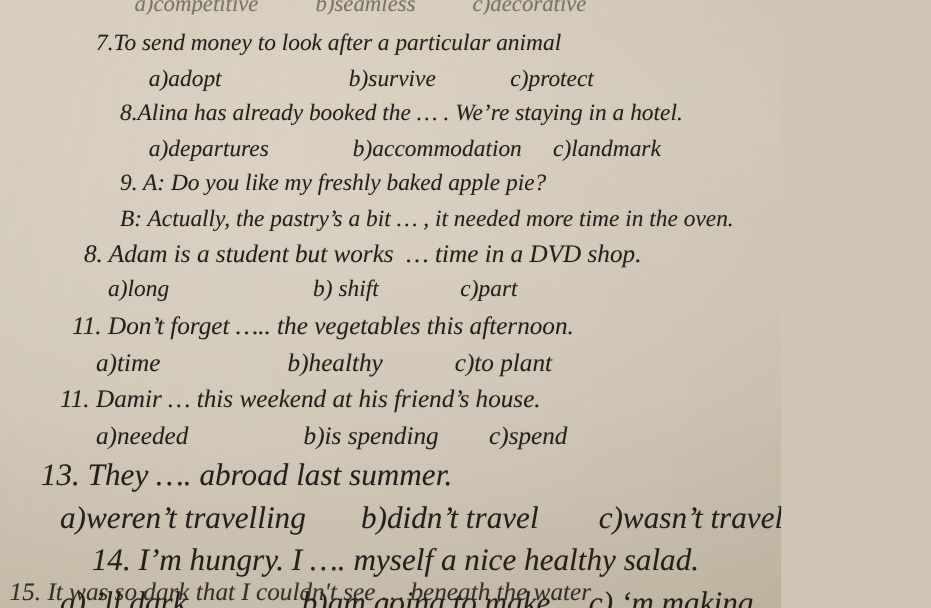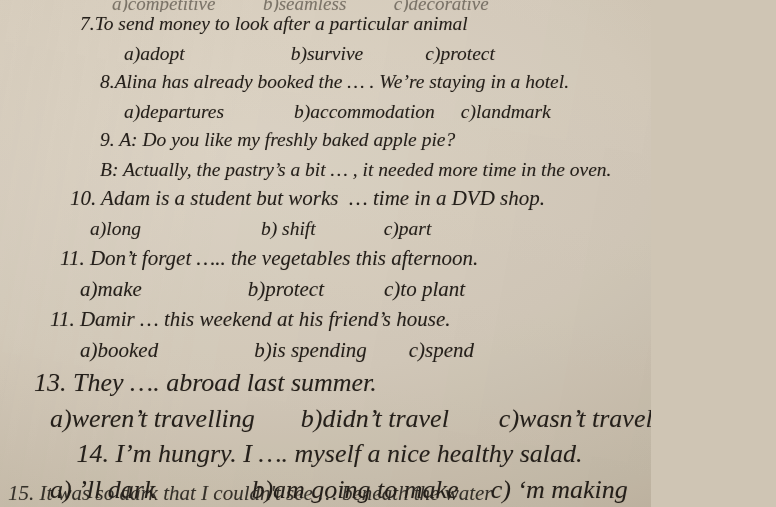--- a/index.html
+++ b/index.html
@@ -98,37 +98,37 @@
 </head>
 <body>
 
 <div id="page">
   <div class="sheet">
 
     <div class="clip-top">
       <div class="line cut-top indent-10" style="margin-top:-7px;">a)competitive          b)seamless          c)decorative</div>
     </div>
 
-    <div class="line q indent-4" style="margin-top:2px;">7.To send money to look after a particular animal</div>
+    <div class="line q indent-4" style="margin-top:15px;">7.To send money to look after a particular animal</div>
     <div class="line opts row-gap-a indent-2"><span>a)adopt</span><span style="display:inline-block;width:106px;"></span><span>b)survive</span><span style="display:inline-block;width:62px;"></span><span>c)protect</span></div>
 
     <div class="line q row-gap-b indent-3">8.Alina has already booked the … . We’re staying in a hotel.</div>
     <div class="line opts row-gap-a indent-2"><span>a)departures</span><span style="display:inline-block;width:70px;"></span><span>b)accommodation</span><span style="display:inline-block;width:26px;"></span><span>c)landmark</span></div>
 
     <div class="line q row-gap-b indent-3">9. A: Do you like my freshly baked apple pie?</div>
     <div class="line q row-gap-a indent-3">B: Actually, the pastry’s a bit … , it needed more time in the oven.</div>
 
-    <div class="line q big row-gap-b indent-5">10. Adam is a student but works  … time in a DVD shop.</div>
+    <div class="line q big row-gap-b indent-5">8. Adam is a student but works  … time in a DVD shop.</div>
     <div class="line opts row-gap-a indent-1"><span>a)long</span><span style="display:inline-block;width:120px;"></span><span>b) shift</span><span style="display:inline-block;width:68px;"></span><span>c)part</span></div>
 
     <div class="line q big row-gap-b indent-6">11. Don’t forget ….. the vegetables this afternoon.</div>
-    <div class="line opts big row-gap-a indent-4"><span>a)make</span><span style="display:inline-block;width:106px;"></span><span>b)protect</span><span style="display:inline-block;width:60px;"></span><span>c)to plant</span></div>
+    <div class="line opts big row-gap-a indent-4"><span>a)time</span><span style="display:inline-block;width:106px;"></span><span>b)healthy</span><span style="display:inline-block;width:60px;"></span><span>c)to plant</span></div>
 
     <div class="line q big row-gap-b indent-7">11. Damir … this weekend at his friend’s house.</div>
-    <div class="line opts big row-gap-a indent-4"><span>a)booked</span><span style="display:inline-block;width:96px;"></span><span>b)is spending</span><span style="display:inline-block;width:42px;"></span><span>c)spend</span></div>
+    <div class="line opts big row-gap-a indent-4"><span>a)needed</span><span style="display:inline-block;width:96px;"></span><span>b)is spending</span><span style="display:inline-block;width:42px;"></span><span>c)spend</span></div>
 
     <div class="line q bigger row-gap-b indent-8">13. They …. abroad last summer.</div>
     <div class="line opts bigger row-gap-a indent-7"><span>a)weren’t travelling</span><span style="display:inline-block;width:46px;"></span><span>b)didn’t travel</span><span style="display:inline-block;width:50px;"></span><span>c)wasn’t travelling</span></div>
 
     <div class="line q bigger row-gap-b indent-9">14. I’m hungry. I …. myself a nice healthy salad.</div>
     <div class="line opts bigger row-gap-a indent-7"><span>a) ’ll dark</span><span style="display:inline-block;width:96px;"></span><span>b)am going to make</span><span style="display:inline-block;width:32px;"></span><span>c) ‘m making</span></div>
 
   </div>
 
   <div class="clip-bottom">

